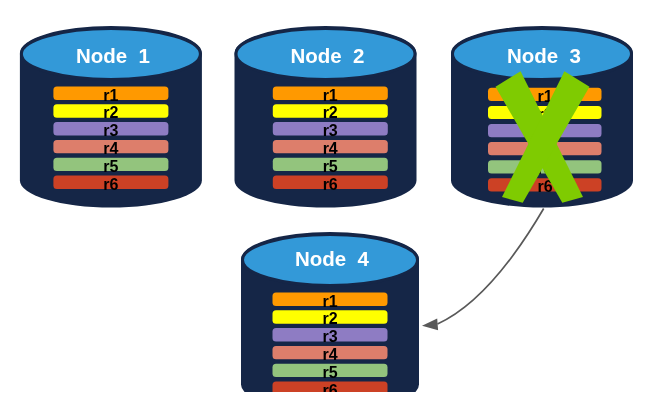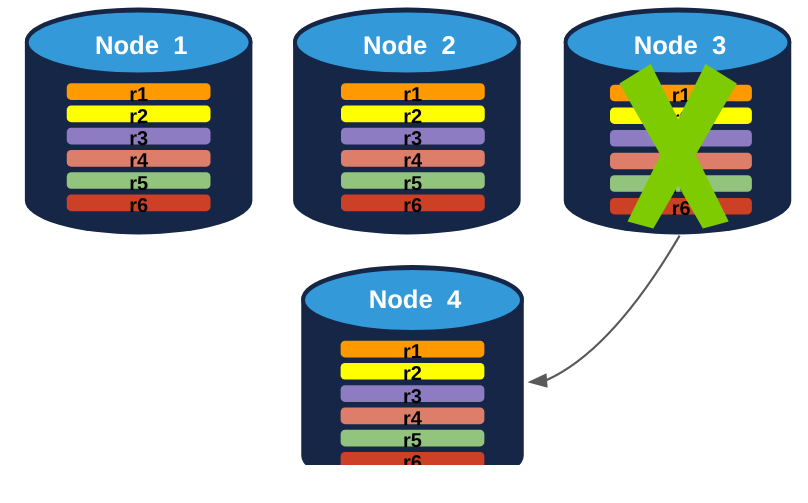--- a/index.html
+++ b/index.html
@@ -1,16 +1,16 @@
 <!DOCTYPE html>
 <html><head>
 <meta charset="utf-8">
 <style>
   html,body{margin:0;padding:0;background:#ffffff;}
-  #stage{width:646px;height:372px;position:relative;overflow:hidden;}
+  #stage{width:646px;height:372px;position:relative;overflow:hidden;margin-top:20px;}
   svg text{font-family:"Liberation Sans", sans-serif;}
 </style>
 </head>
 <body>
 <div id="stage">
 <svg width="646" height="402" viewBox="0 0 646 402" xmlns="http://www.w3.org/2000/svg">
   <rect x="0" y="0" width="646" height="402" fill="#ffffff"></rect>
 
   <g>
     <path d="M 19.9,33 A 91,27 0 1 1 201.9,33 L 201.9,160.5 A 91,27 0 1 1 19.9,160.5 Z" fill="#152647"></path>

